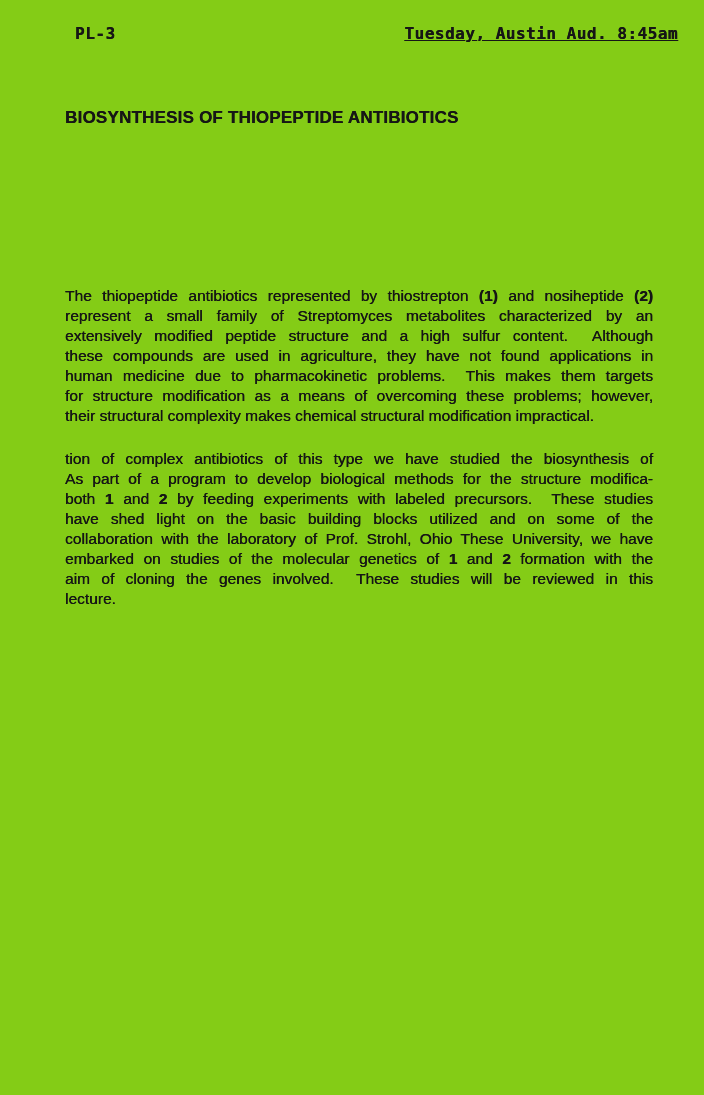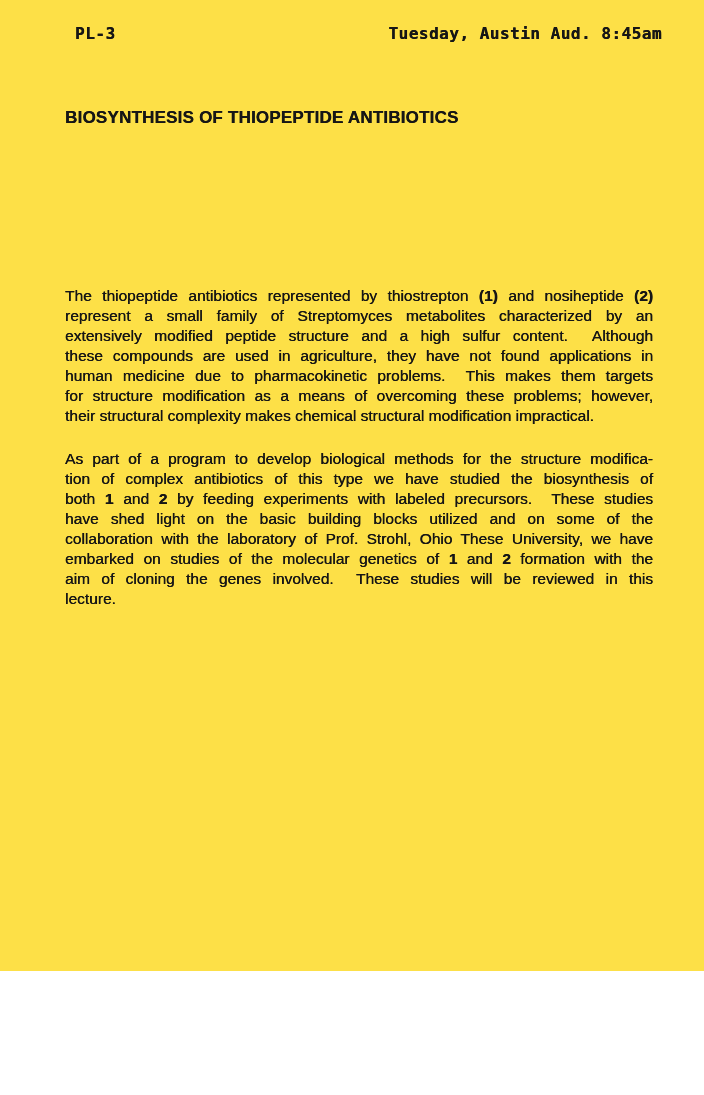--- a/index.html
+++ b/index.html
@@ -3,38 +3,38 @@
 <meta charset="utf-8">
 <style>
   html, body {
     margin: 0;
     padding: 0;
     background: #ffffff;
   }
   .page {
     position: relative;
     width: 704px;
-    height: 971px;
-    background: #fde047;
+    height: 1095px;
+    background: #84cc16;
     color: #161616;
     font-family: "Liberation Sans", sans-serif;
     overflow: hidden;
     text-shadow: 0.3px 0 0 currentColor; 
   }
   .hdr {
     position: absolute;
     top: 24px;
     font-family: "DejaVu Sans Mono", monospace;
     font-weight: bold;
     font-size: 16px;
     letter-spacing: 0.5px;
     white-space: nowrap;
   }
   .hdr-left  { left: 75px; }
-  .hdr-right { right: 42px; }
+  .hdr-right { right: 26px; text-decoration: underline; }
   .title {
     position: absolute;
     top: 108px;
     left: 65px;
     width: 588px;
     text-align: left;
     font-weight: bold;
     font-size: 17px;
     letter-spacing: 0.2px;
     white-space: nowrap;
@@ -74,22 +74,22 @@
       <div class="line"><span>The thiopeptide antibiotics represented by thiostrepton </span><span class="b">(1)</span><span> and nosiheptide </span><span class="b">(2)</span></div>
       <div class="line"><span>represent a small family of </span><span class="i">Streptomyces</span><span> metabolites characterized by an</span></div>
       <div class="line"><span>extensively modified peptide structure and a high sulfur content.&nbsp; Although</span></div>
       <div class="line"><span>these compounds are used in agriculture, they have not found applications in</span></div>
       <div class="line"><span>human medicine due to pharmacokinetic problems.&nbsp; This makes them targets</span></div>
       <div class="line"><span>for structure modification as a means of overcoming these problems; however,</span></div>
       <div class="line last"><span>their structural complexity makes chemical structural modification impractical.</span></div>
     </div>
 
   <div class="body-text para2">
+      <div class="line"><span>tion of complex antibiotics of this type we have studied the biosynthesis of</span></div>
       <div class="line"><span>As part of a program to develop biological methods for the structure modifica-</span></div>
-      <div class="line"><span>tion of complex antibiotics of this type we have studied the biosynthesis of</span></div>
       <div class="line"><span>both </span><span class="b">1</span><span> and </span><span class="b">2</span><span> by feeding experiments with labeled precursors.&nbsp; These studies</span></div>
       <div class="line"><span>have shed light on the basic building blocks utilized and on some of the</span></div>
       <div class="line"><span>collaboration with the laboratory of Prof. Strohl, Ohio These University, we have</span></div>
       <div class="line"><span>embarked on studies of the molecular genetics of </span><span class="b">1</span><span> and </span><span class="b">2</span><span> formation with the</span></div>
       <div class="line"><span>aim of cloning the genes involved.&nbsp; These studies will be reviewed in this</span></div>
       <div class="line last"><span>lecture.</span></div>
     </div>
 
 </div>
 

